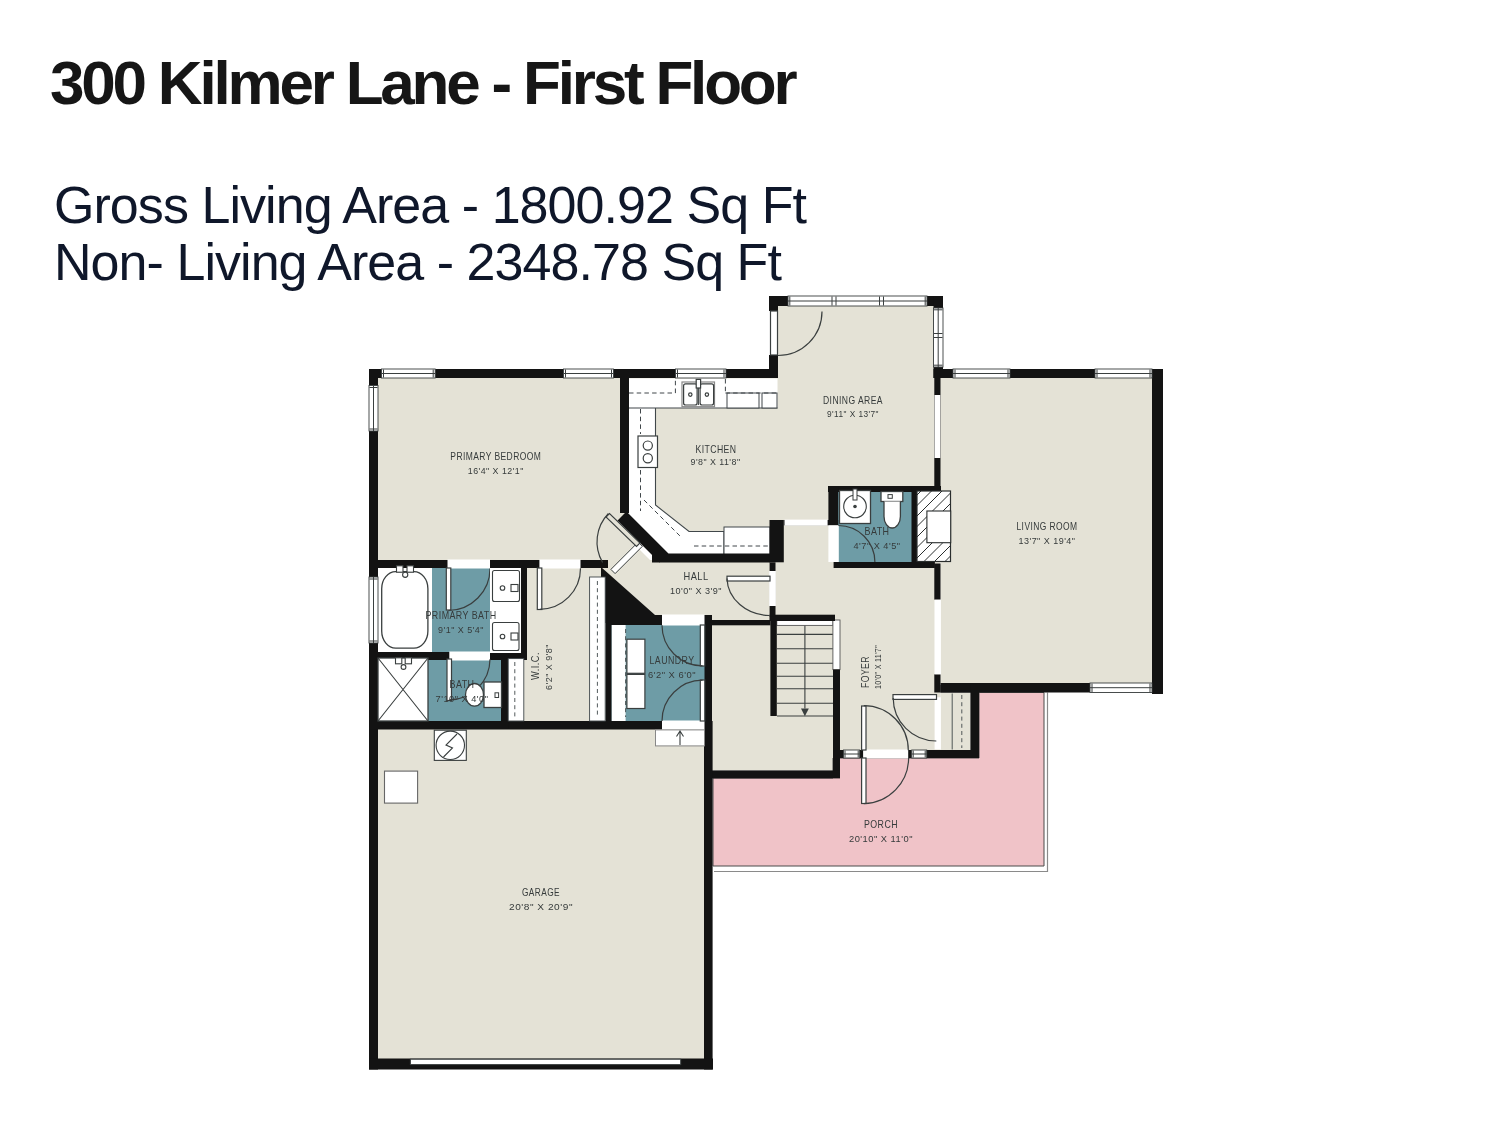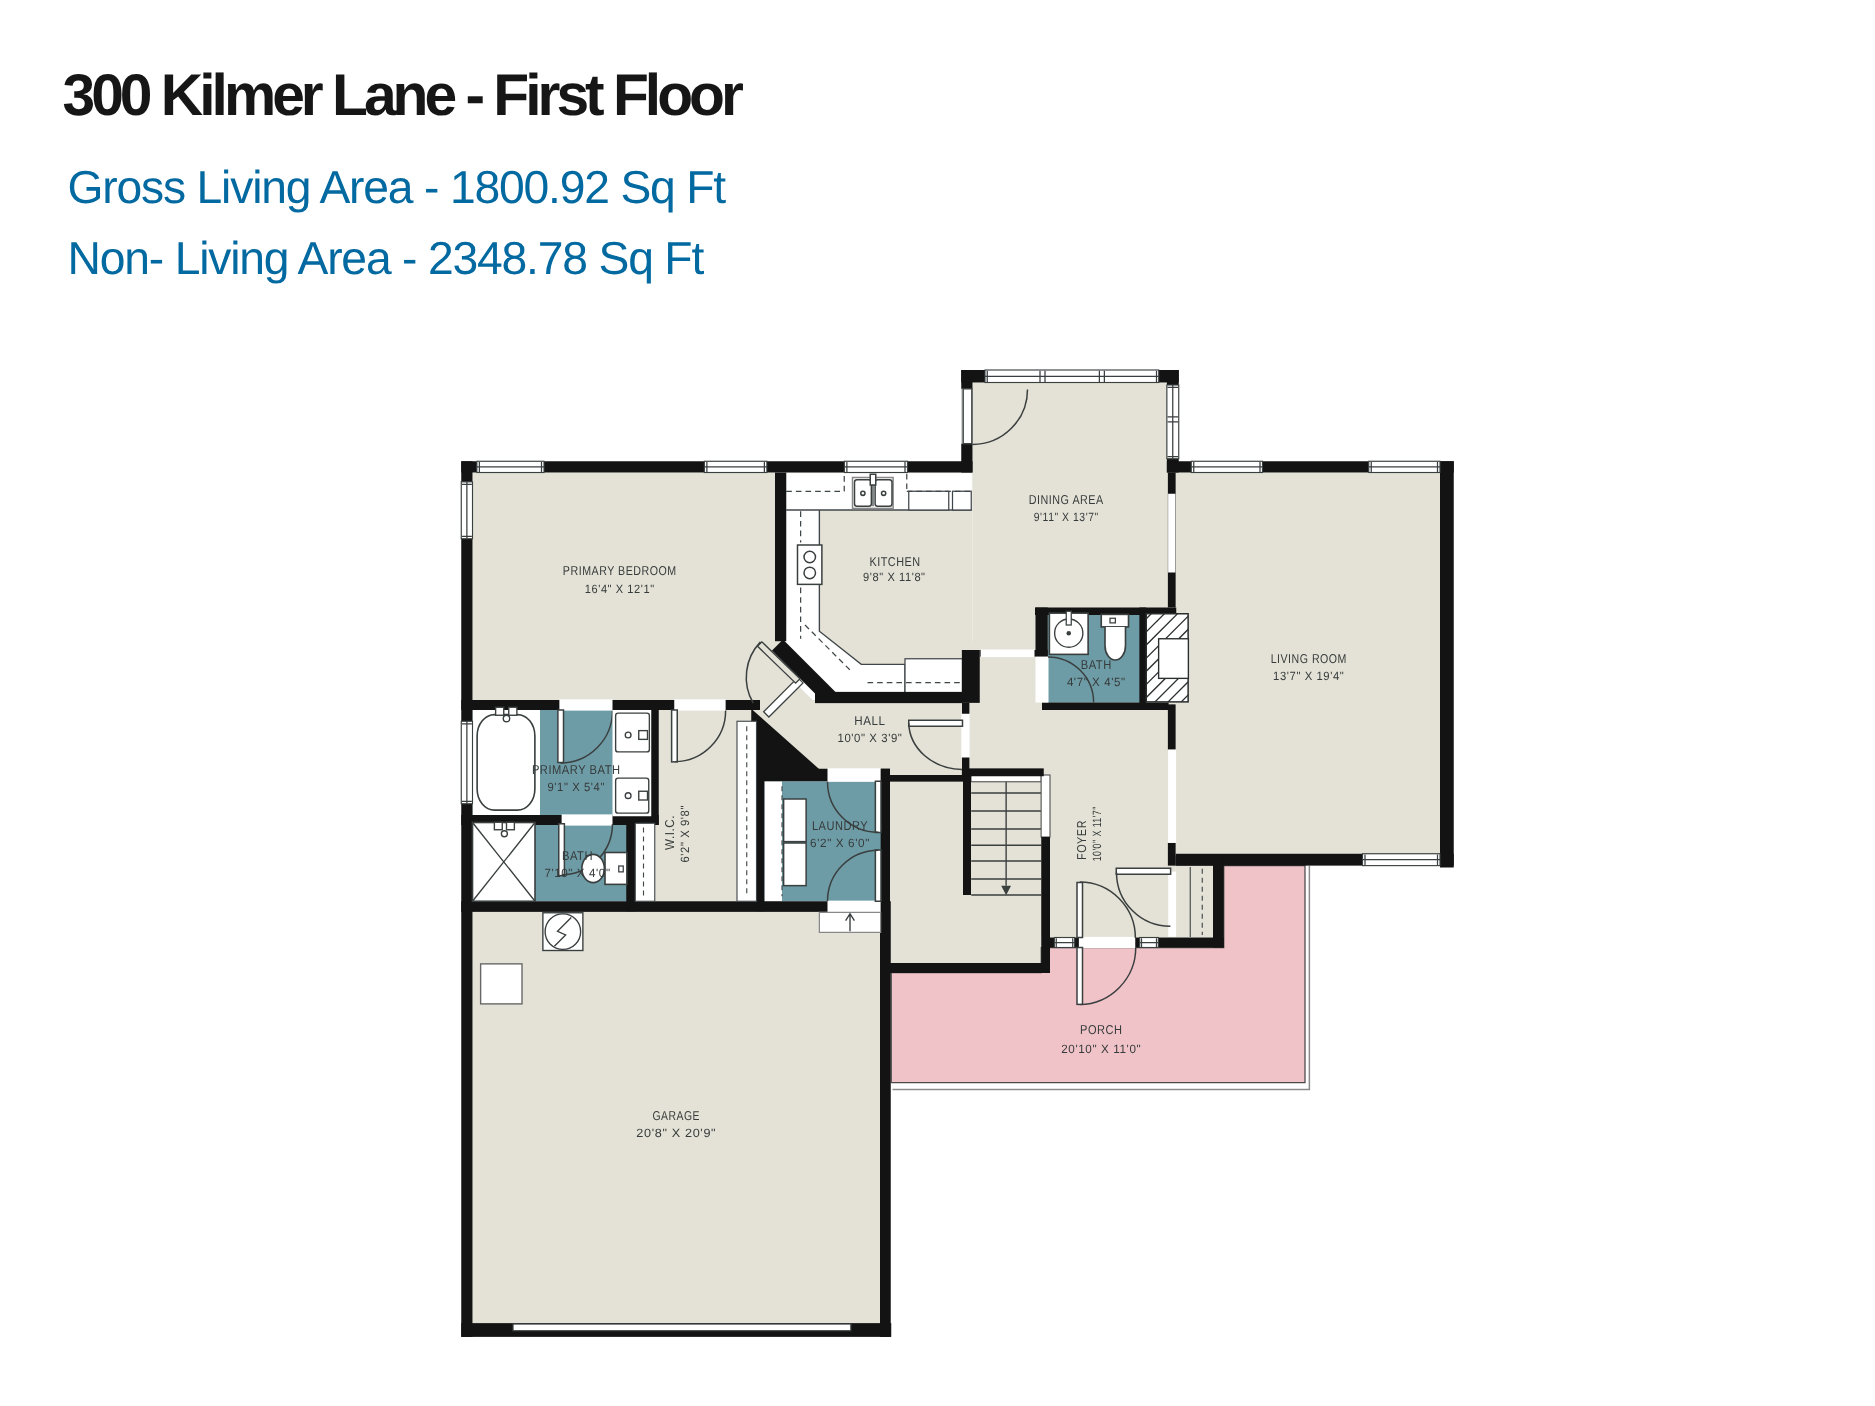--- a/index.html
+++ b/index.html
@@ -1,18 +1,18 @@
 <!DOCTYPE html>
 <html><head>
 <meta charset="utf-8">
 <style>
 html,body{margin:0;padding:0;background:#fff;width:1500px;height:1125px;overflow:hidden;}
 body{font-family:"Liberation Sans",sans-serif;position:relative;}
-.title{position:absolute;left:50px;top:52px;font-size:47px;font-weight:bold;color:#161616;letter-spacing:-3.2px;white-space:nowrap;line-height:1;}
-.sub{position:absolute;left:54px;font-size:37px;color:#0369a1;letter-spacing:-0.95px;white-space:nowrap;line-height:1;}
+.title{position:absolute;left:50px;top:52px;font-size:62px;font-weight:bold;color:#161616;letter-spacing:-3.2px;white-space:nowrap;line-height:1;}
+.sub{position:absolute;left:54px;font-size:52px;color:#0f172a;letter-spacing:-0.95px;white-space:nowrap;line-height:1;margin-top:48px;}
 svg text{fill:#363b3b;}
 </style>
 </head>
 <body>
 
 <div class="title">300 Kilmer Lane - First Floor</div>
 
 <div class="sub" style="top:131px">Gross Living Area - 1800.92 Sq Ft</div>
 
 <div class="sub" style="top:188px">Non- Living Area - 2348.78 Sq Ft</div>

